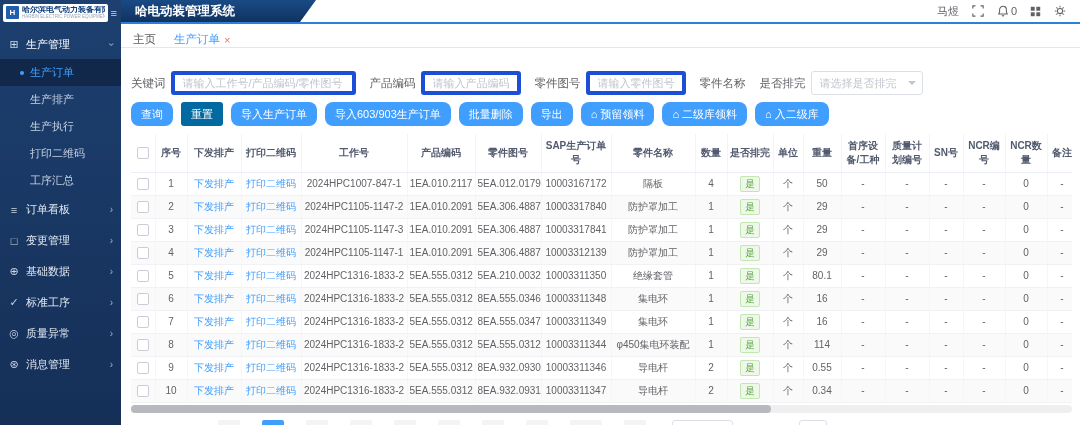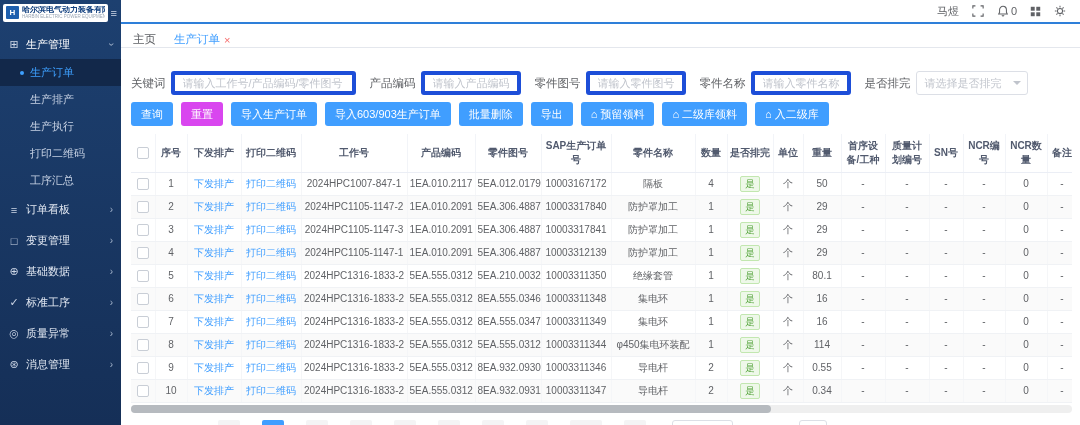--- a/index.html
+++ b/index.html
@@ -47,22 +47,22 @@
   .filter { display:flex; align-items:center; gap:5px; }
   .f-input { height:24px; border:4px solid #1d4ed8; border-radius:3px; padding:0 8px; font-size:11px; color:#606266; width:100px; outline:none; }
   .f-input::placeholder { color:#c0c4cc; }
   .f-input.wide { width:185px; }
   .f-select { height:24px; width:112px; border:1px solid #dcdfe6; border-radius:3px; padding:0 6px 0 8px; font-size:11px; color:#c0c4cc; display:flex; align-items:center; cursor:pointer; background:#fff; }
   .caret { width:0; height:0; border:4px solid transparent; border-top-color:#c0c4cc; margin-left:auto; transform:translateY(2px); }
 
   
   .action-bar { display:flex; align-items:center; gap:8px; margin-top:7px; flex:none; }
   .btn { height:24px; padding:0 10px; border:none; border-radius:3px; font-size:11px; color:#fff; display:inline-flex; align-items:center; gap:3px; cursor:pointer; font-family:inherit; white-space:nowrap; }
-  .btn.primary { background:#409eff; }
-  .btn.warning { background:#d946ef; }
+  .btn.primary { background:#409eff;border-radius:8px; }
+  .btn.warning { background:#0369a1; }
   .btn .b-icon { font-size:11px; line-height:1; }
 
   
   .table-wrap { margin-top:8px; overflow:hidden; flex:none; }
   table { border-collapse:collapse; table-layout:fixed; width:946px; }
   th { font-size:10px; font-weight:bold; color:#515a6e; padding:3px 2px; height:38px; border-bottom:1px solid #ebeef5; border-right:1px solid #f2f4f8; background:#fff; text-align:center; line-height:1.35; vertical-align:middle; }
   td { font-size:10px; color:#606266; height:23px; padding:0 2px; border-bottom:1px solid #f0f2f5; border-right:1px solid #f5f6f8; text-align:center; white-space:nowrap; overflow:hidden; vertical-align:middle; }
   tr.even td { background:#fafafa; }
   td a { color:#409eff; text-decoration:none; cursor:pointer; }
   .cb { width:12px; height:12px; border:1px solid #c9ced6; border-radius:2px; background:#fff; margin:0 auto; cursor:pointer; }
@@ -142,20 +142,21 @@
             <span>消息管理</span>
             <span class="chev">›</span>
           </div>
         </div>
     </nav>
   </aside>
 
   <div class="main">
 
     <div class="topbar">
+      <div class="title-ribbon">哈电动装管理系统</div>
       <div class="topbar-right">
         <span>马煜</span>
         <span class="icon-btn">
           <svg width="12" height="12" viewBox="0 0 14 14" fill="none" stroke="#606266" stroke-width="1.3">
               <path d="M1 4V1h3 M10 1h3v3 M13 10v3h-3 M4 13H1v-3"></path>
             </svg>
         </span>
         <span class="icon-btn">
           <svg width="12" height="12" viewBox="0 0 14 14" fill="none" stroke="#606266" stroke-width="1.2">
               <path d="M7 1.5a4 4 0 0 0-4 4v3L2 10.5h10L11 8.5v-3a4 4 0 0 0-4-4z"></path>
@@ -200,21 +201,20 @@
           <div class="filter">
             <span>产品编码</span>
             <input class="f-input" placeholder="请输入产品编码" style="">
           </div>
           <div class="filter">
             <span>零件图号</span>
             <input class="f-input" placeholder="请输入零件图号" style="">
           </div>
           <div class="filter">
             <span>零件名称</span>
-            <input class="f-input" placeholder="请输入零件名称" style="">
           </div>
           <div class="filter">
             <span>是否排完</span>
             <div class="f-select">
               <span>请选择是否排完</span>
               <i class="caret"></i>
             </div>
           </div>
         </div>
 

